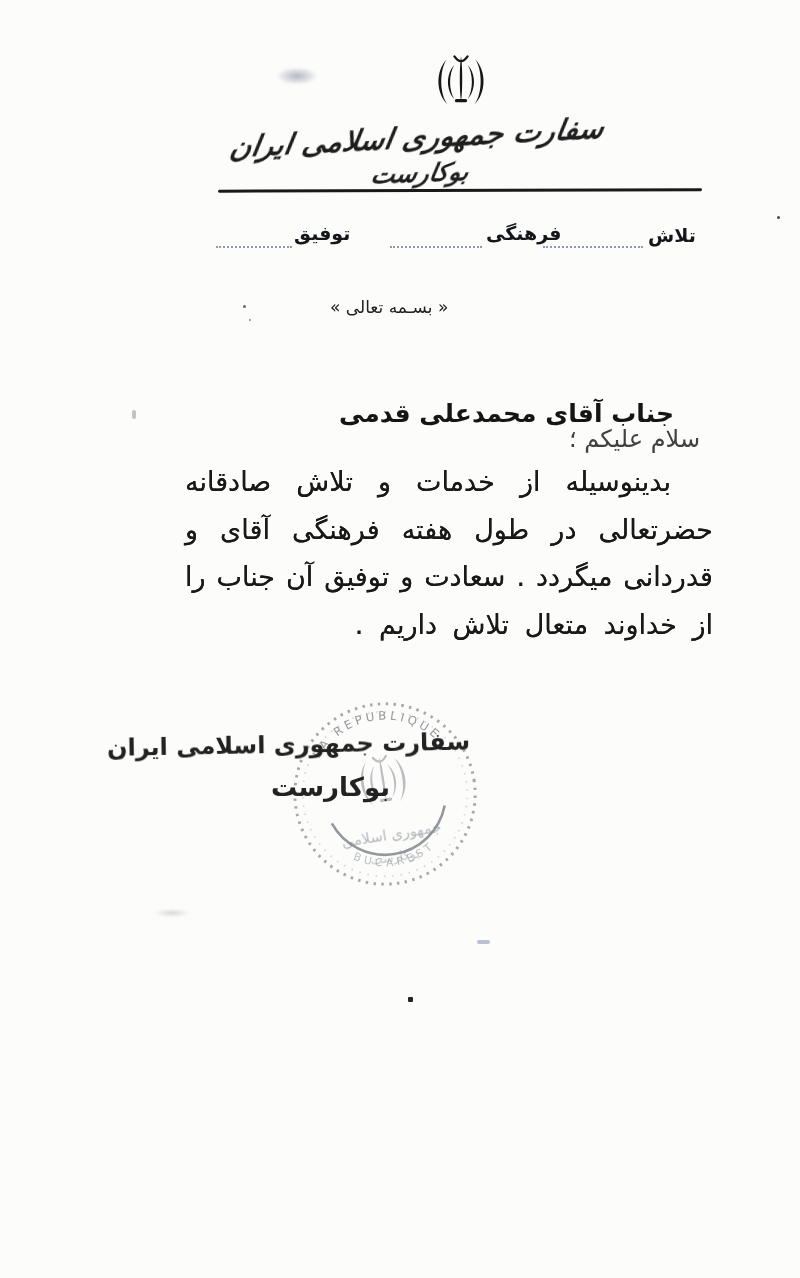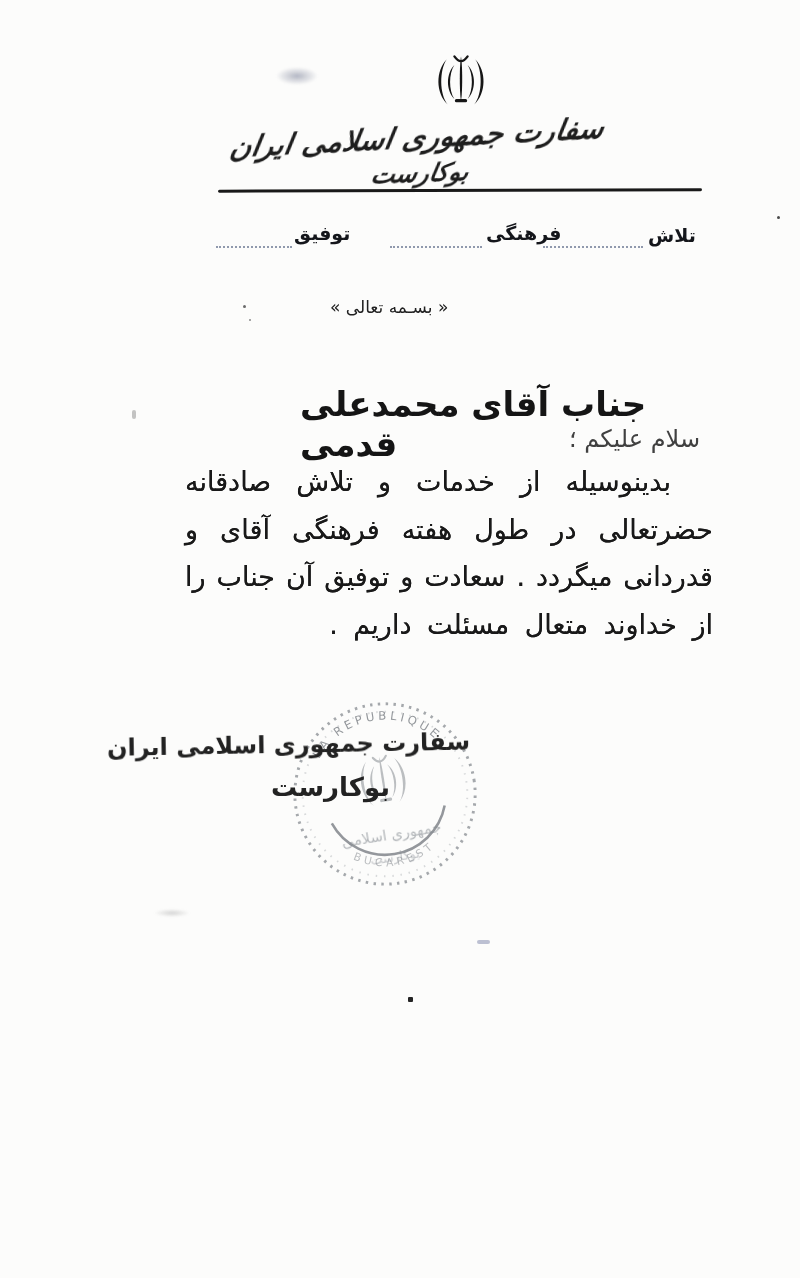--- a/index.html
+++ b/index.html
@@ -22,21 +22,21 @@
   .lbl-num{left:648px;top:224px;}
   .lbl-date{left:486px;top:222px;}
   .lbl-att{left:294px;top:222px;}
   .dotline{position:absolute;height:0;border-top:2px dotted rgba(78,92,124,.62);}
   .dot-num{left:543px;top:246px;width:100px;}
   .dot-date{left:390px;top:246px;width:92px;}
   .dot-att{left:216px;top:246px;width:76px;}
   
   .basmala{position:absolute;left:330px;top:297px;width:180px;text-align:left;direction:rtl;font-size:17px;color:#202020;}
   
-  .recipient{position:absolute;left:300px;top:384px;width:413px;direction:rtl;text-align:left;font-size:34px;font-weight:bold;color:#151515;}
+  .recipient{position:absolute;left:300px;top:399px;width:413px;direction:rtl;text-align:center;font-size:25px;font-weight:bold;color:#151515;}
   .salutation{position:absolute;left:400px;top:425px;width:300px;direction:rtl;text-align:right;font-size:24px;color:#404040;}
   .body-par{position:absolute;left:185px;top:458px;width:528px;direction:rtl;font-size:27px;line-height:47.5px;color:#191919;}
   .body-line{text-shadow:0 0 .4px #222;}
   .body-line.just{text-align:justify;text-align-last:justify;}
   .body-line.first{text-indent:42px;}
   .body-line.start{text-align:right;word-spacing:7px;}
   
   .sig{position:absolute;direction:rtl;text-align:center;font-weight:bold;color:#222;z-index:3;white-space:nowrap;filter:blur(.2px);}
   .sig-org{left:190px;top:730px;width:280px;font-size:24px;transform:rotate(-1deg);}
   .sig-city{left:278px;top:772px;width:112px;font-size:26px;}
@@ -97,21 +97,21 @@
 
   <div class="basmala">« بسـمه تعالی »</div>
 
   <div class="recipient">جناب آقای محمدعلی قدمی</div>
   <div class="salutation">سلام علیکم ؛</div>
 
   <div class="body-par">
     <div class="body-line just first">بدینوسیله از خدمات و تلاش صادقانه</div>
     <div class="body-line just">حضرتعالی در طول هفته فرهنگی آقای و</div>
     <div class="body-line just">قدردانی میگردد . سعادت و توفیق آن جناب را</div>
-    <div class="body-line start">از خداوند متعال  مسئلت داریم .</div>
+    <div class="body-line start">از خداوند متعال  تلاش داریم .</div>
   </div>
 
   <svg class="stamp" viewBox="0 0 200 200">
     <circle cx="100" cy="100" r="92" fill="none" stroke="#757a80" stroke-width="3" stroke-dasharray="2.5 5.5" opacity=".7"></circle>
     <circle cx="100" cy="100" r="84" fill="none" stroke="#8a8f95" stroke-width="2" stroke-dasharray="1.5 7" opacity=".35"></circle>
     <path d="M41.7 121.2 A62 62 0 0 0 158.3 121.2" fill="none" stroke="#6e7379" stroke-width="2.6" opacity=".8"></path>
     <defs>
       <path id="arcTop" d="M28.6 74 A76 76 0 0 1 171.4 74" fill="none"></path>
       <path id="arcBot" d="M28 122 A76 76 0 0 0 172 122" fill="none"></path>
     </defs>

